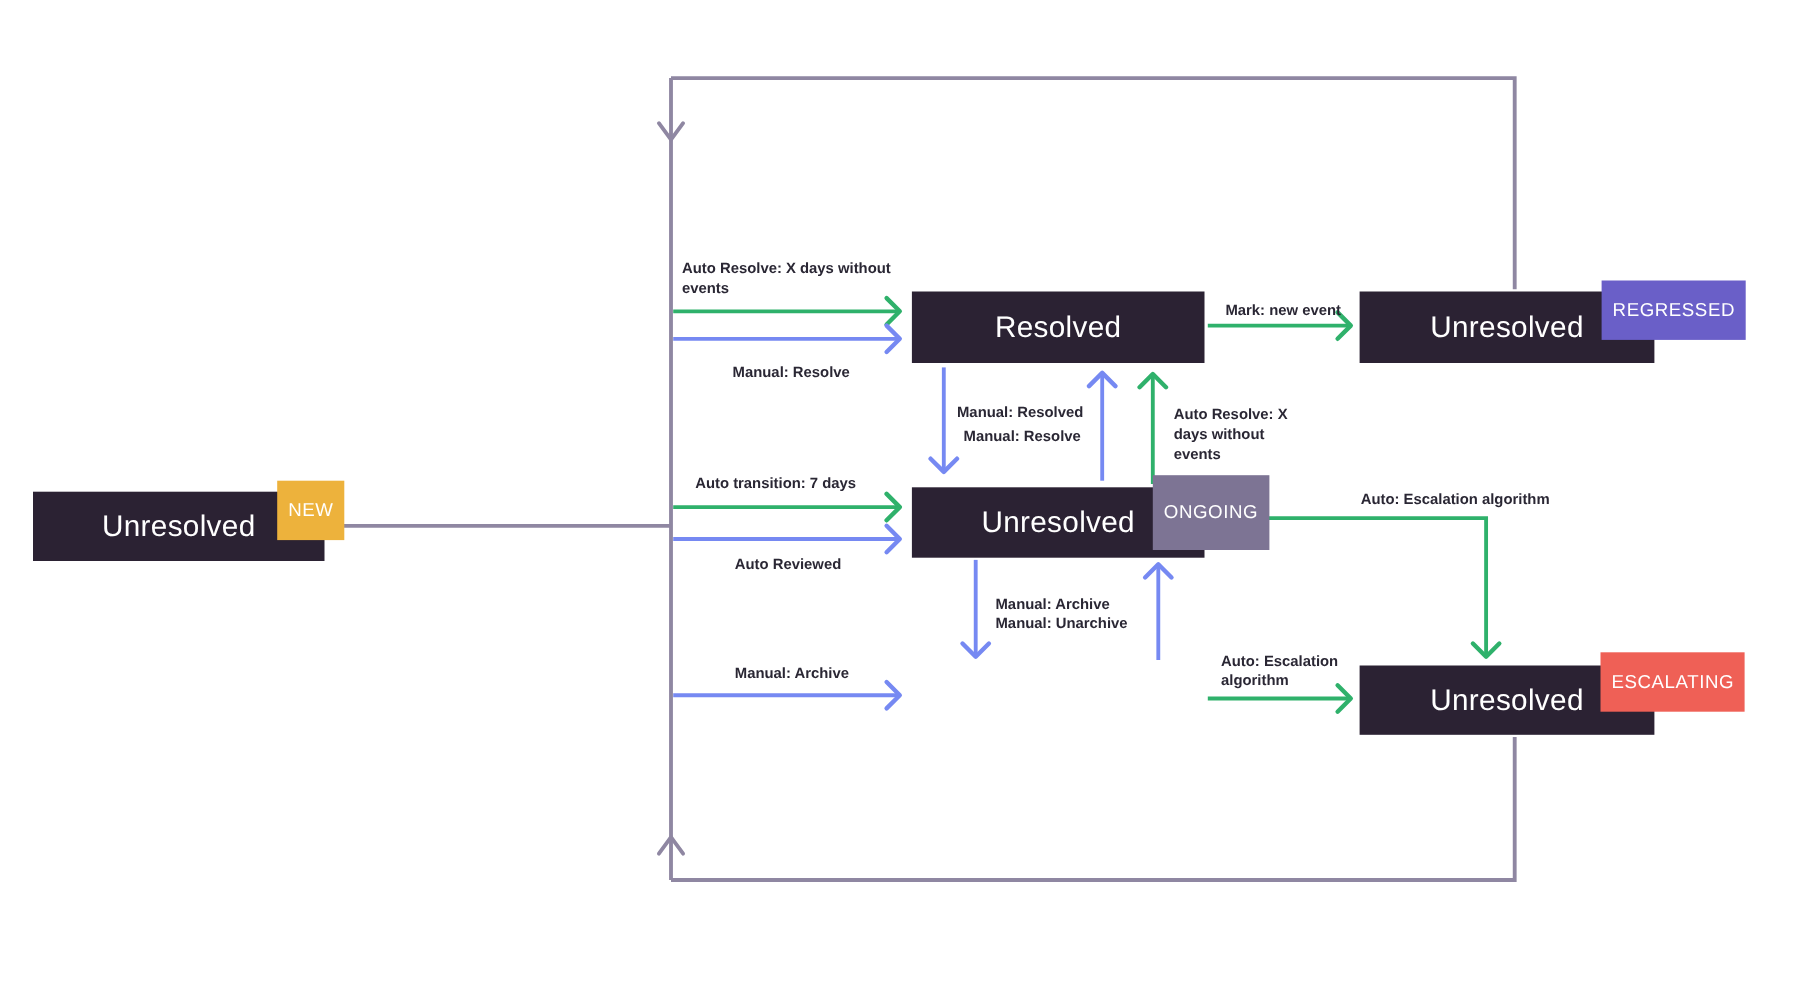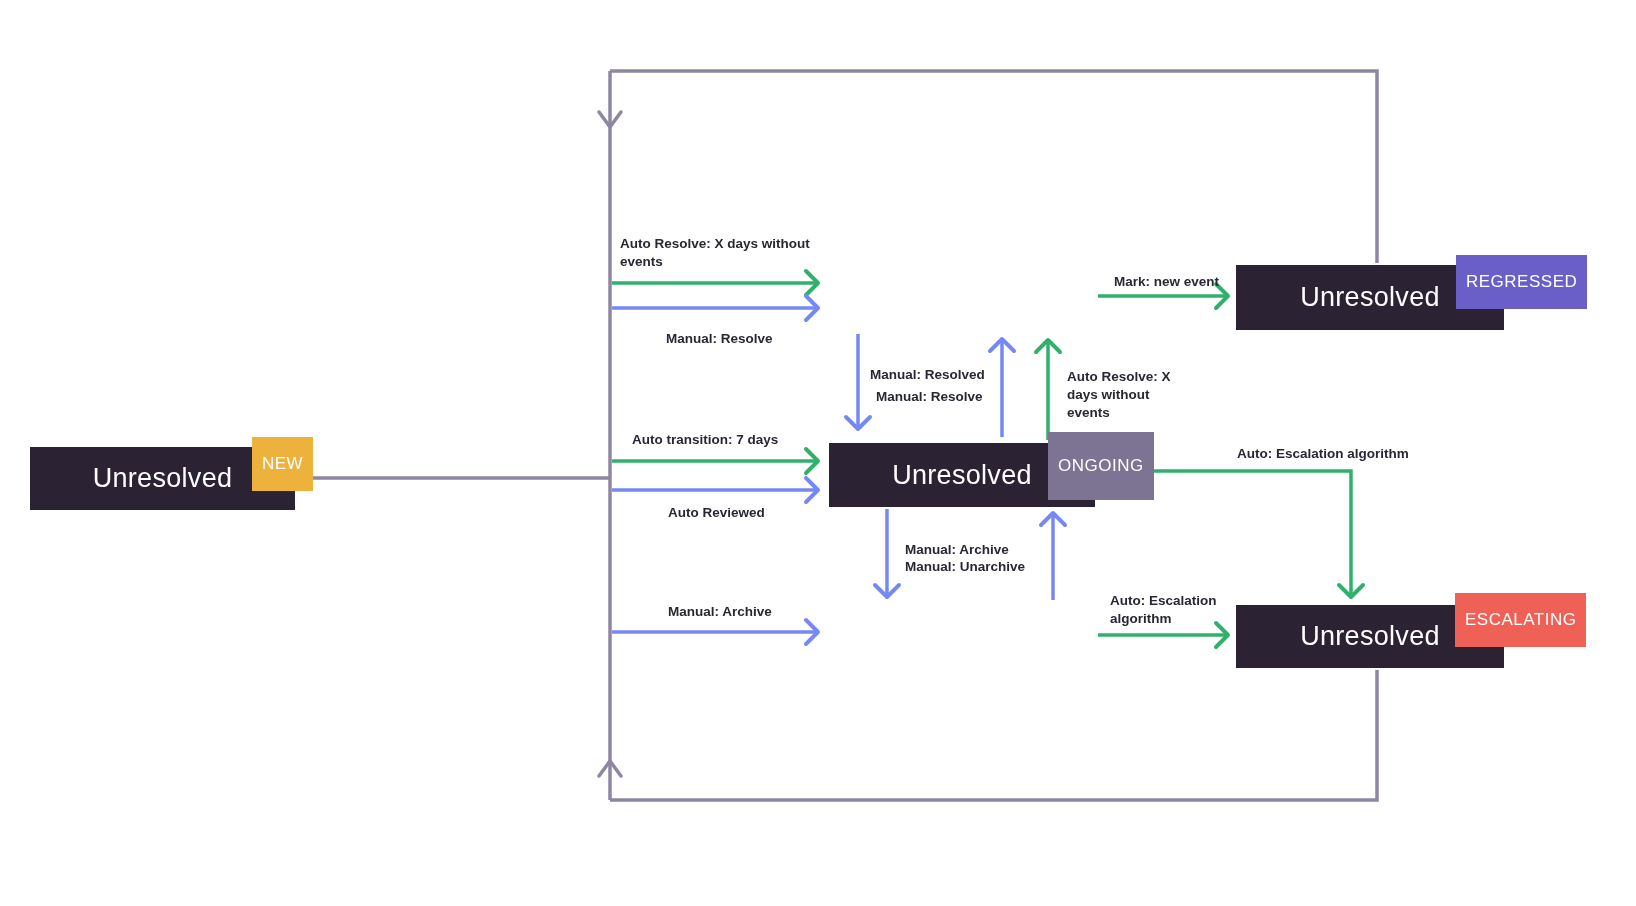--- a/index.html
+++ b/index.html
@@ -82,20 +82,23 @@
       <path class="arrow stroke-blue" d="M858 334 V429" marker-end="url(#head-blue)"></path>
       <path class="arrow stroke-blue" d="M1002 437 V339" marker-end="url(#head-blue)"></path>
       <path class="arrow stroke-blue" d="M887 509 V597" marker-end="url(#head-blue)"></path>
       <path class="arrow stroke-blue" d="M1053 600 V513" marker-end="url(#head-blue)"></path>
     </g>
   </svg>
 
   <div class="state" style="left:30px;top:447px;width:265px;height:63px">
     <span>Unresolved</span>
   </div>
+  <div class="state" style="left:829px;top:265px;width:266px;height:65px">
+    <span>Resolved</span>
+  </div>
   <div class="state" style="left:829px;top:443px;width:266px;height:64px">
     <span>Unresolved</span>
   </div>
   <div class="state" style="left:1236px;top:265px;width:268px;height:65px">
     <span>Unresolved</span>
   </div>
   <div class="state" style="left:1236px;top:605px;width:268px;height:63px">
     <span>Unresolved</span>
   </div>
 

